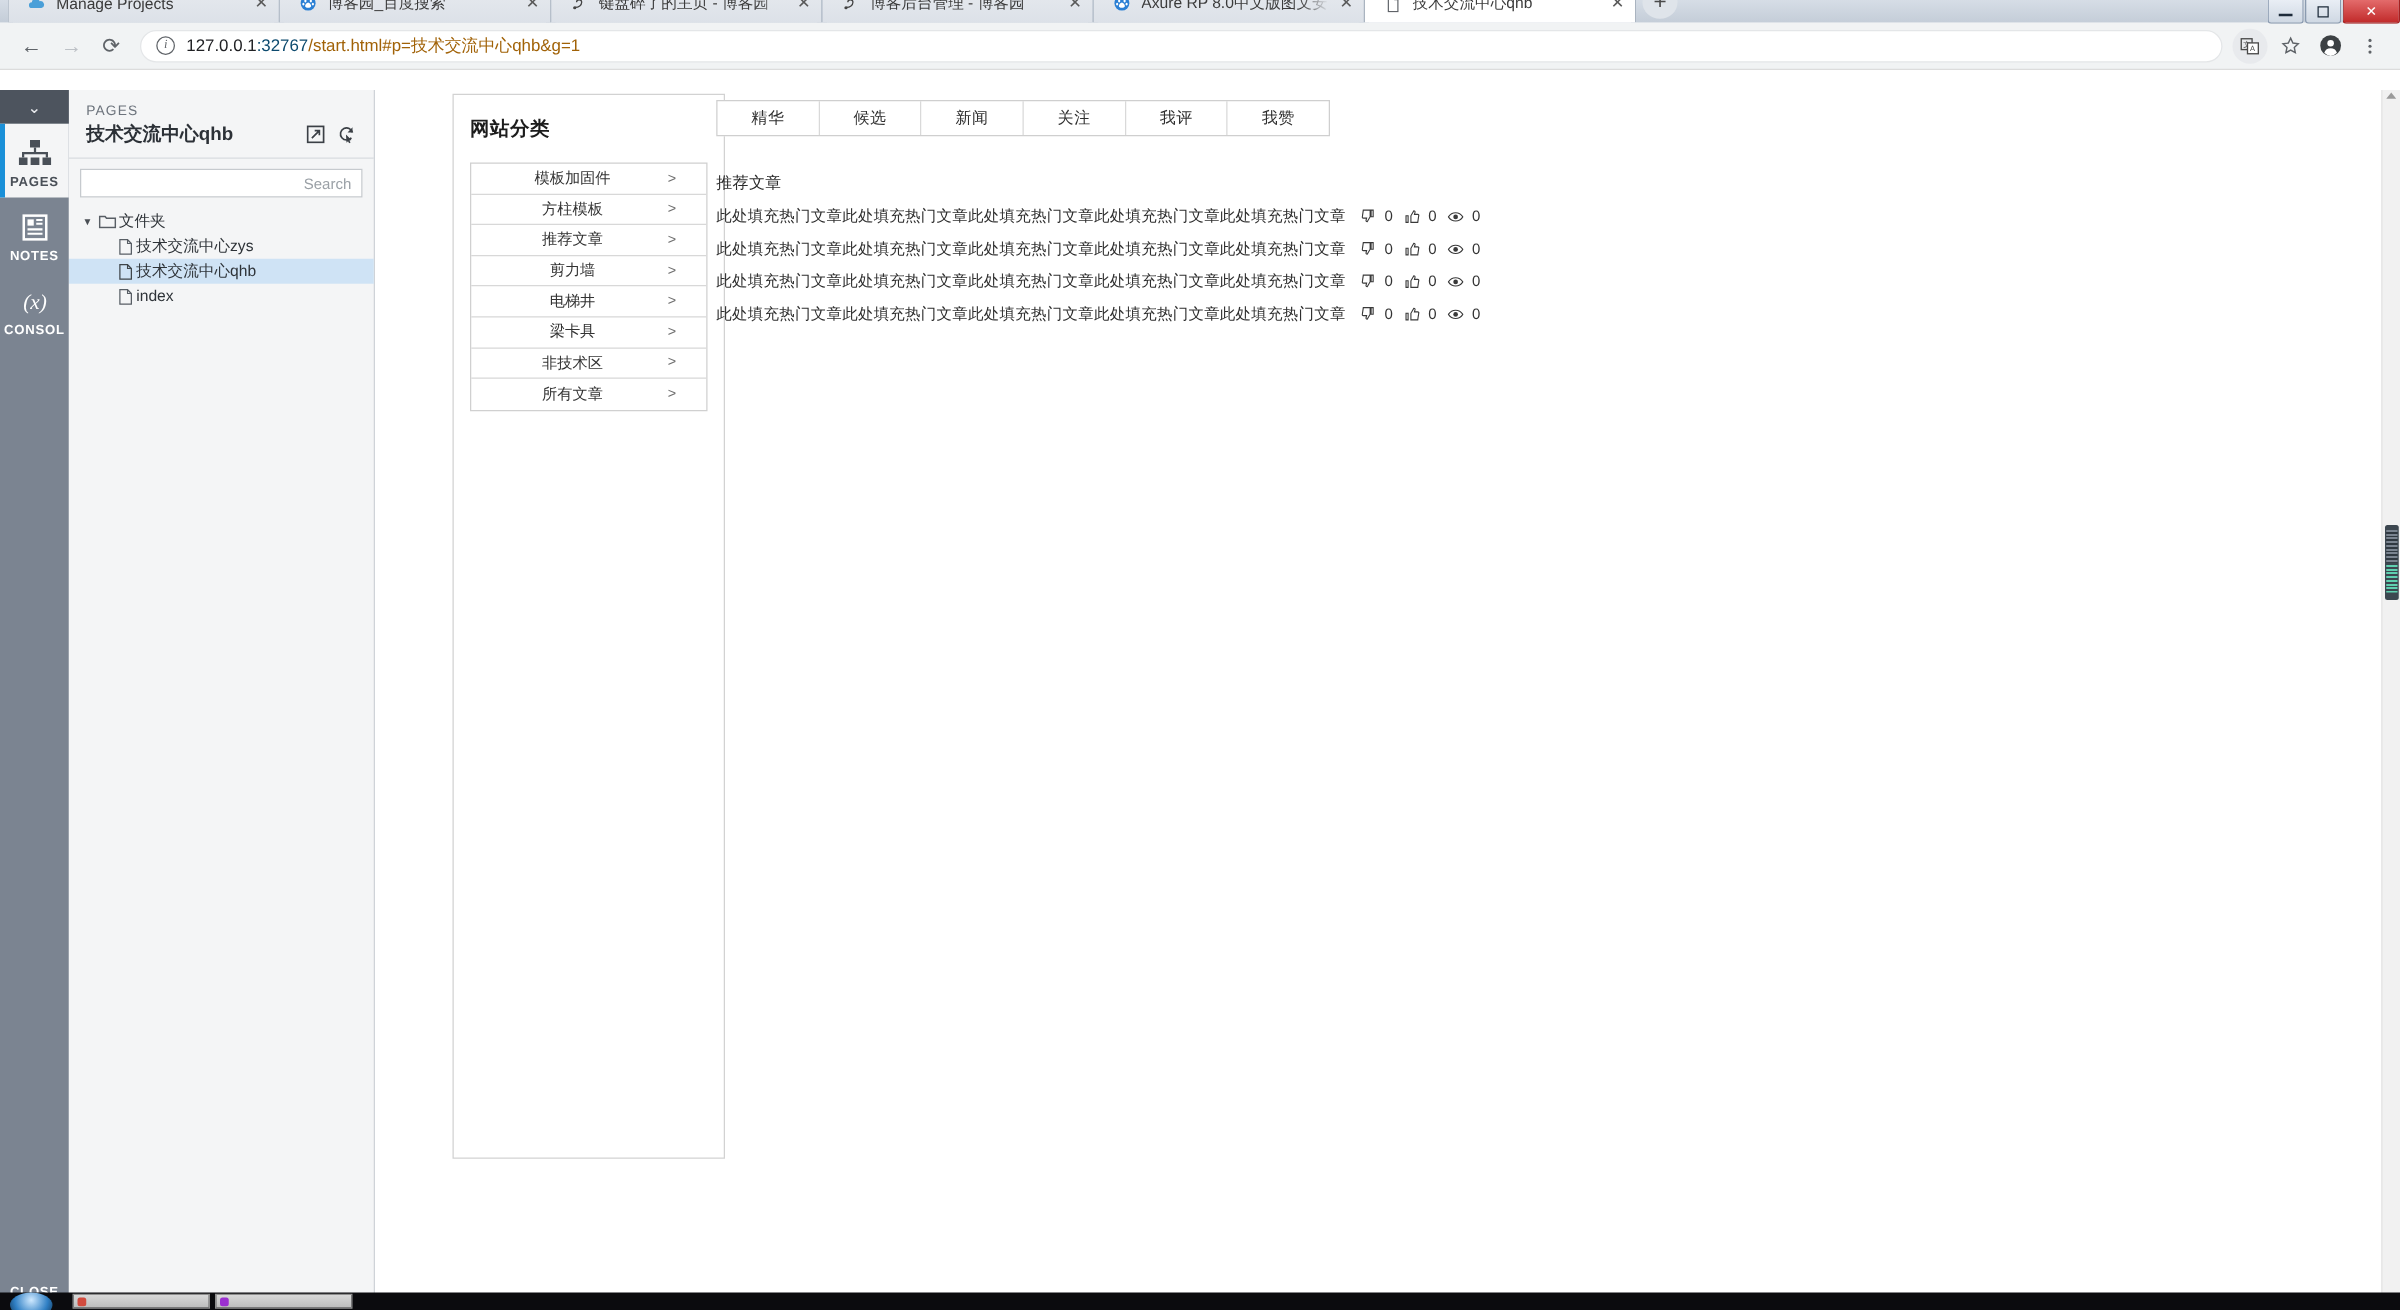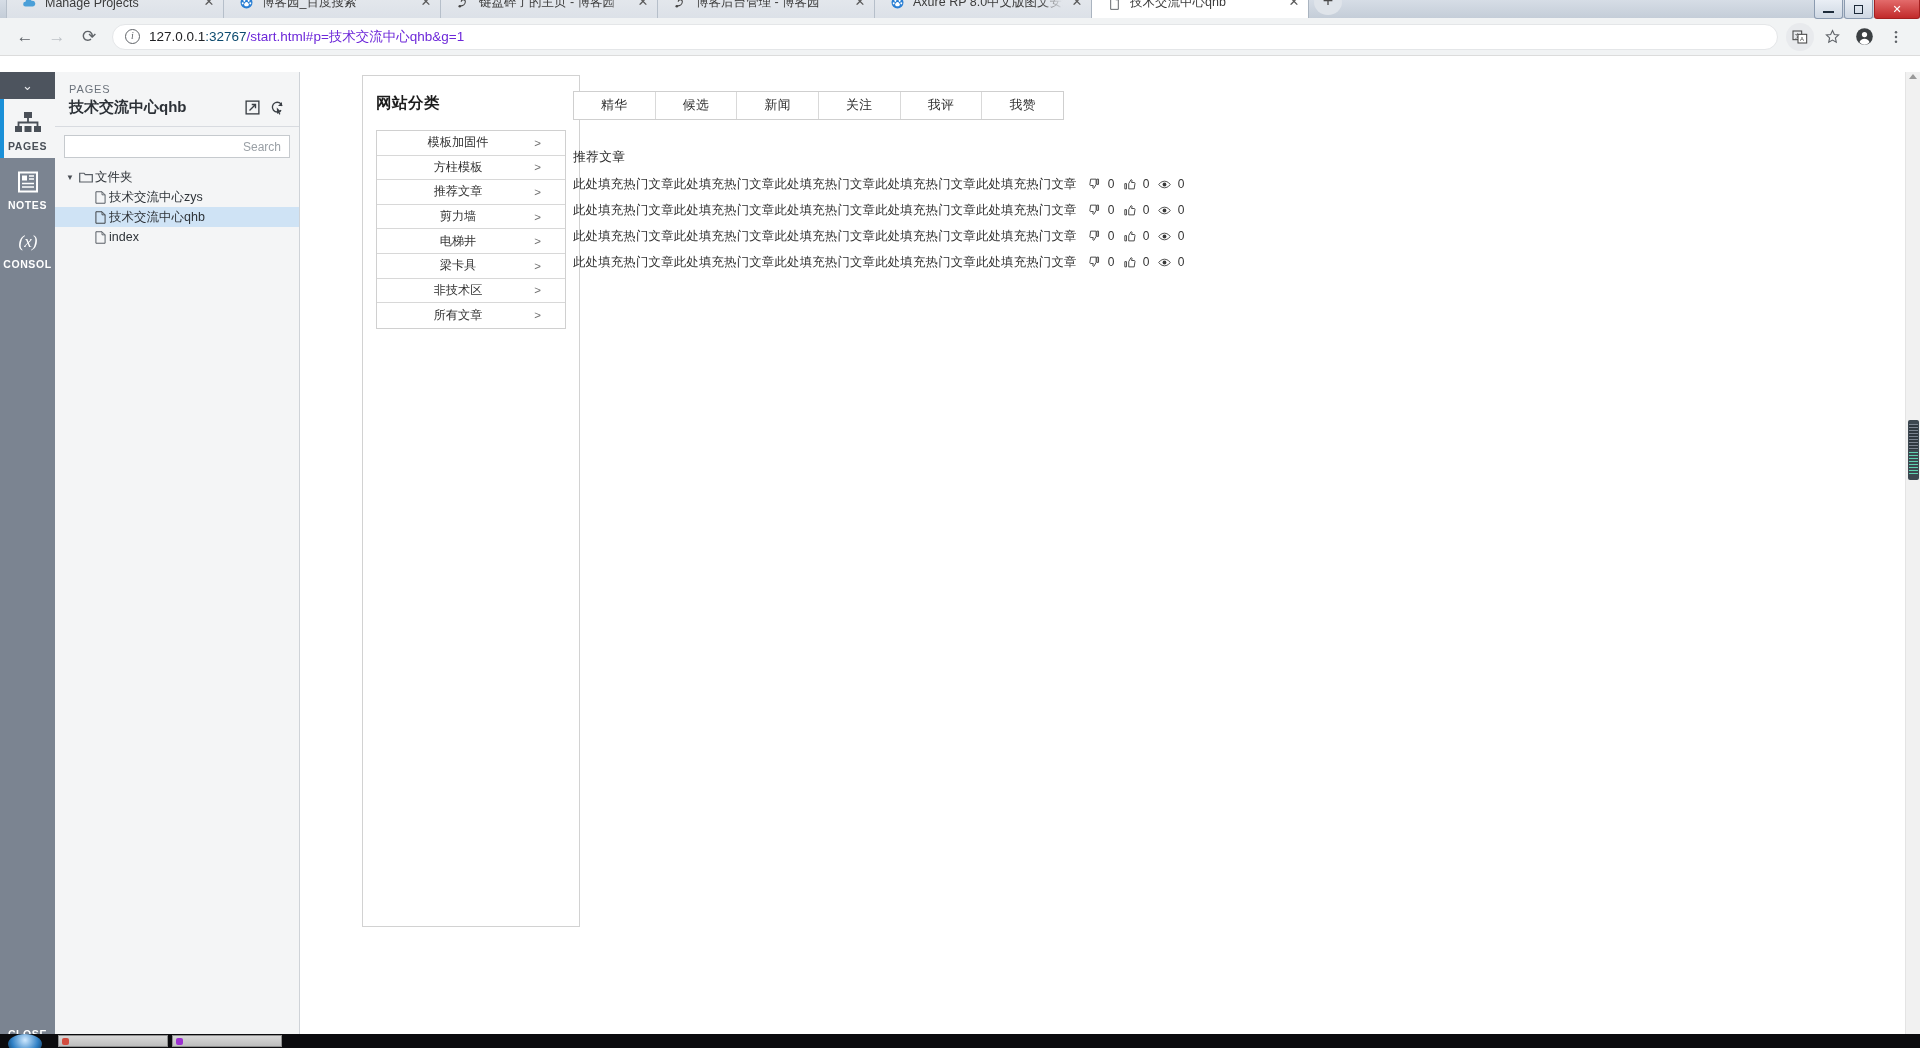--- a/index.html
+++ b/index.html
@@ -146,21 +146,21 @@
     font-size: 10px;
     line-height: 12px;
     text-align: center;
     color: #5f6368;
     font-family: "Liberation Serif", serif;
     font-style: italic;
     flex: 0 0 15px;
   }
   .omnibox .url-host { color: #202124; }
   .omnibox .url-port { color: #0c4a6e; }
-  .omnibox .url-path { color: #6d28d9; }
+  .omnibox .url-path { color: #a16207; }
   .tb-right { display: flex; align-items: center; gap: 4px; }
   .tb-icon {
     width: 28px; height: 28px;
     display: flex; align-items: center; justify-content: center;
     color: #5f6368;
   }
   .tb-icon.boxed { background:#e8eaed; border-radius: 50%; }
 
   
   .axure-shell {
@@ -339,21 +339,21 @@
     position: absolute;
     right: 24px;
     color: #707070;
     font-size: 11.5px;
   }
 
   
   .content {
     position: absolute;
     left: 273px;
-    top: 19px;
+    top: 8px;
     width: 1200px;
   }
   .tabbar {
     display: flex;
     border: 1px solid #cfcfcf;
     width: 491px;
     height: 29px;
     background: #fff;
   }
   .ctab {

